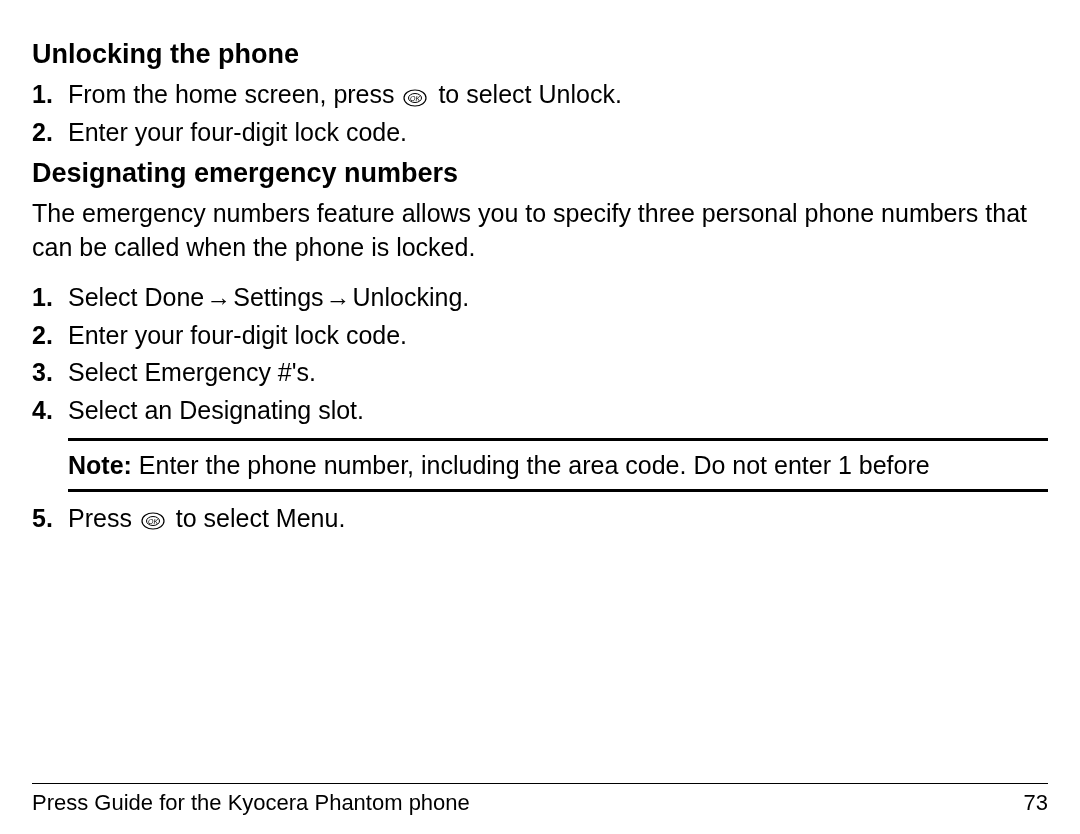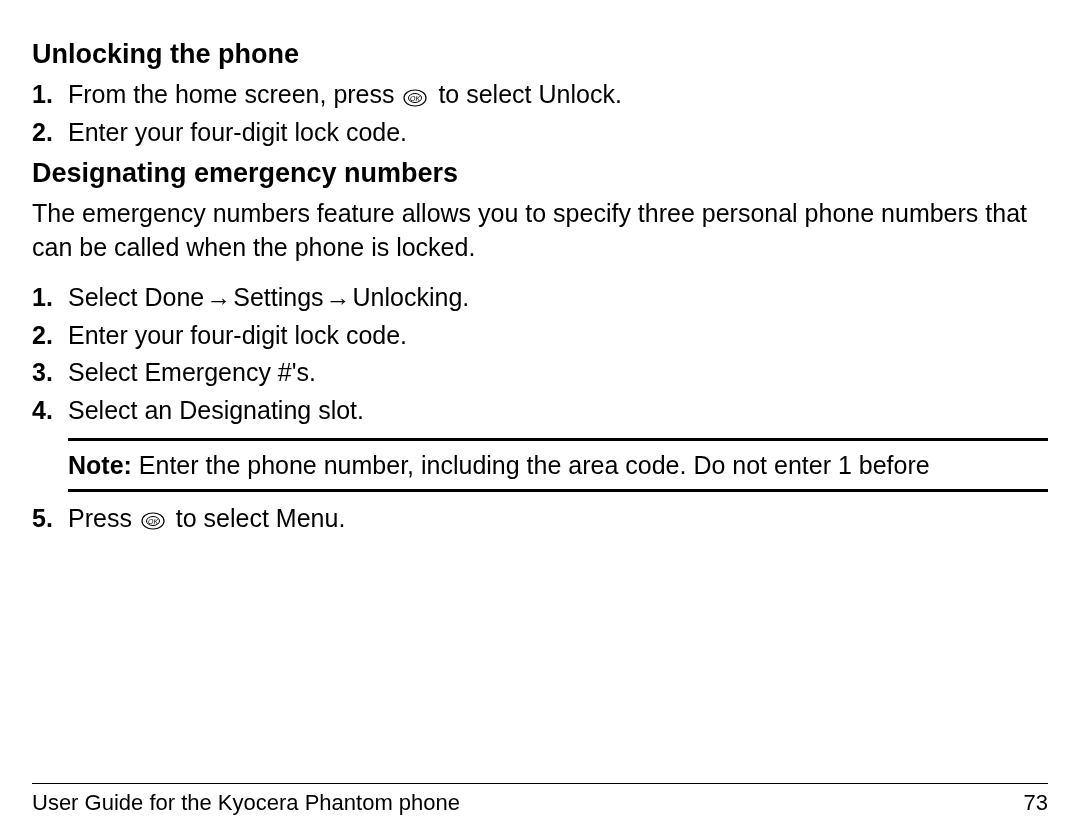--- a/index.html
+++ b/index.html
@@ -136,15 +136,15 @@
             <ellipse cx="12" cy="9" rx="11" ry="8" fill="none" stroke="#000" stroke-width="1.2"></ellipse>
             <ellipse cx="12" cy="9" rx="6.5" ry="4.5" fill="none" stroke="#000" stroke-width="1"></ellipse>
             <text x="12" y="12" text-anchor="middle" font-size="7" font-family="Arial" font-style="italic">OK</text>
           </svg></span><span> to select </span><span class="bold">Menu</span><span>.</span>
     </li>
   </ol>
 
 </div>
 
 <div class="footer">
-  <span>User Guide for the Kyocera Phantom phone</span>
+  <span>Press Guide for the Kyocera Phantom phone</span>
   <span>73</span>
 </div>
 
 </body></html>

